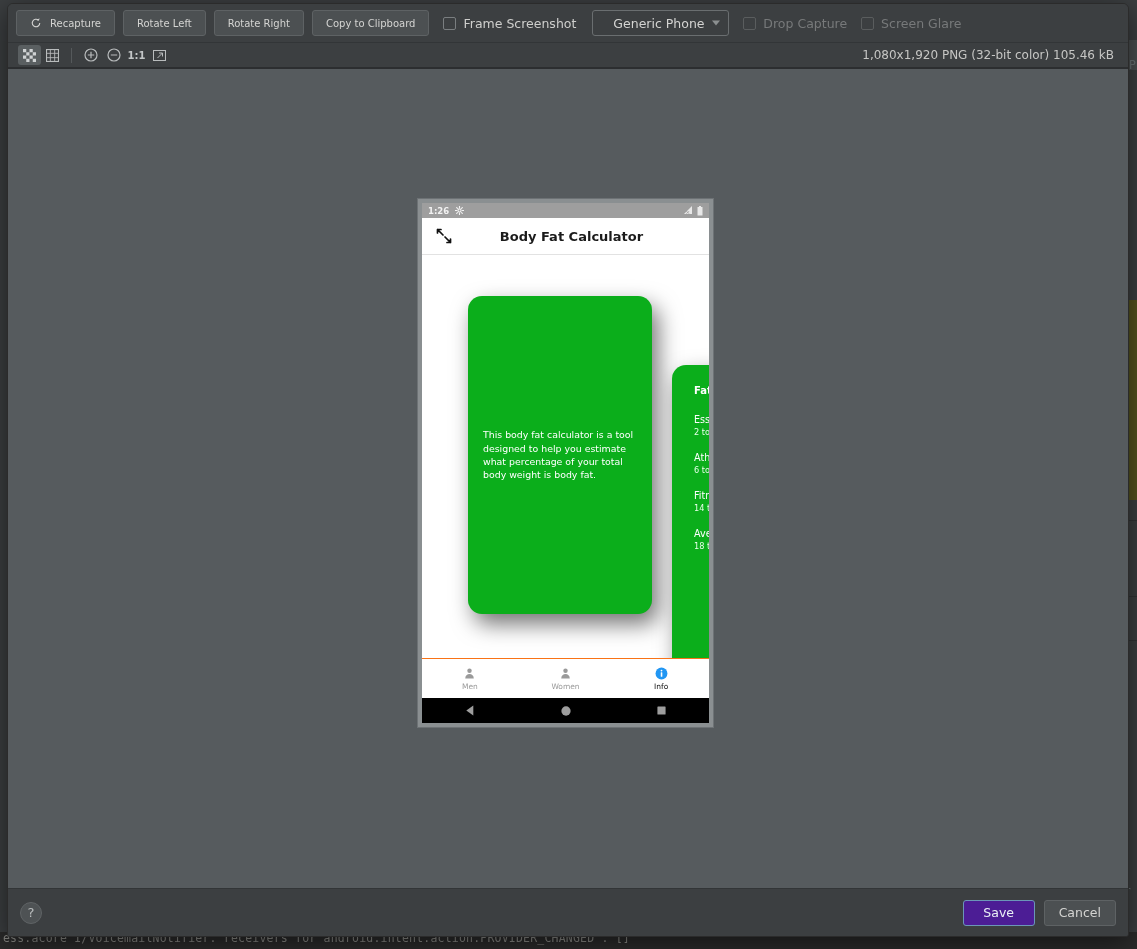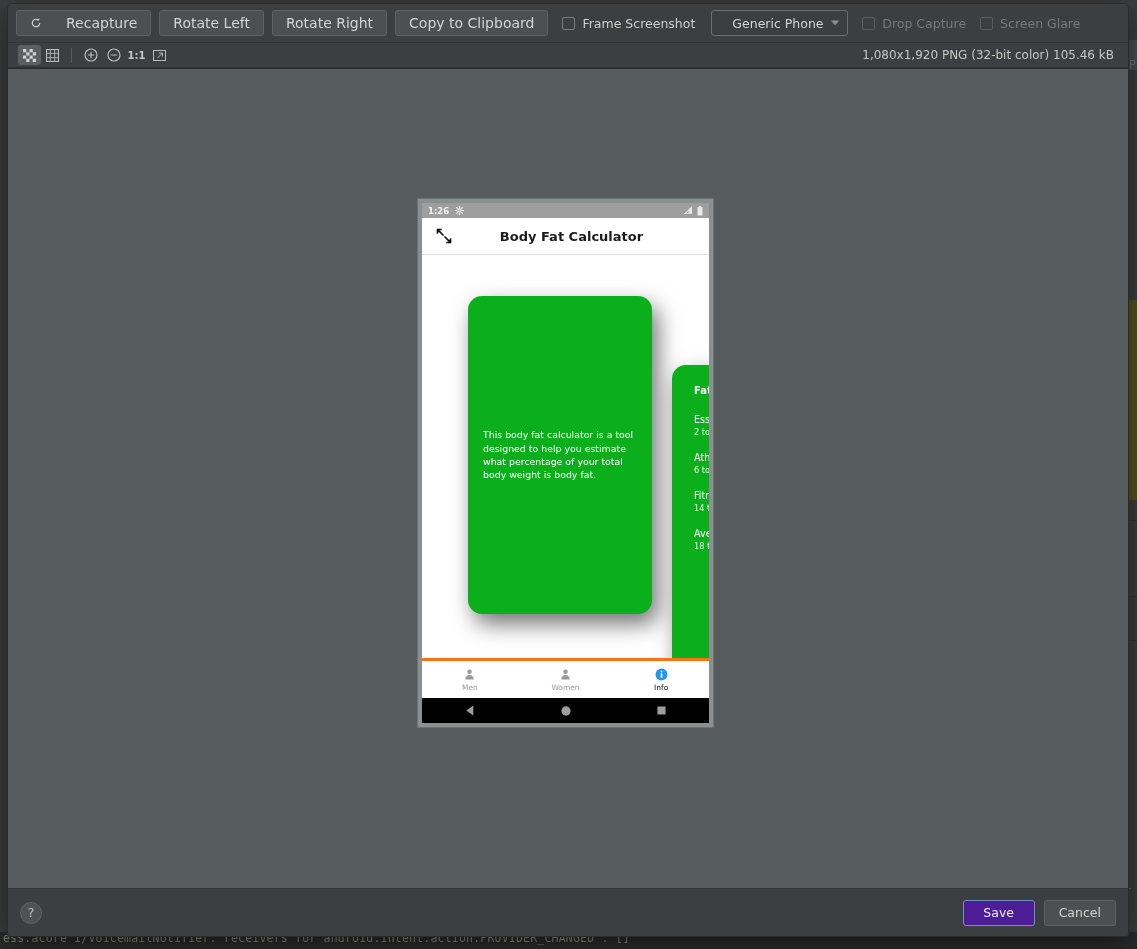--- a/index.html
+++ b/index.html
@@ -75,23 +75,23 @@
     padding: 0 8px;
     gap: 8px;
   }
   .tb-btn {
     height: 26px;
     padding: 0 13px;
     background: #4c5052;
     border: 1px solid #5e6264;
     border-radius: 3px;
     color: #d4d4d2;
-    font-size: 14px;
+    font-size: 10px;
     font-family: inherit;
-    display: flex; align-items: center; gap: 24px;
+    display: flex; align-items: center; gap: 8px;
     cursor: pointer;
     white-space: nowrap;
   }
   .chk-wrap {
     display: flex; align-items: center; gap: 7px;
     font-size: 12.5px; color: #cfcfcd; cursor: pointer;
     white-space: nowrap;
     margin-left: 6px;
   }
   .chk-wrap.disabled { color: #77797a; cursor: default; }
@@ -238,21 +238,21 @@
     font-size: 10px; font-weight: bold; margin-bottom: 18px; white-space: nowrap;
   }
   #card-2 .c2-row { margin-bottom: 15px; white-space: nowrap; }
   #card-2 .c2-label { font-size: 9.6px; }
   #card-2 .c2-val { font-size: 8.2px; color: #e7ffe9; margin-top: 2px; }
 
   
   #bottom-nav {
     height: 40px; flex: 0 0 40px;
     background: #ffffff;
-    border-top: 3px solid #f97316;
+    border-top: 1px solid #f97316;
     display: flex;
   }
   .nav-item {
     flex: 1 1 0;
     display: flex; flex-direction: column;
     align-items: center; justify-content: center;
     gap: 2px; cursor: pointer;
   }
   .nav-label { font-size: 7.5px; color: #9a9a9a; }
   .nav-item.active .nav-label { color: #111111; }

